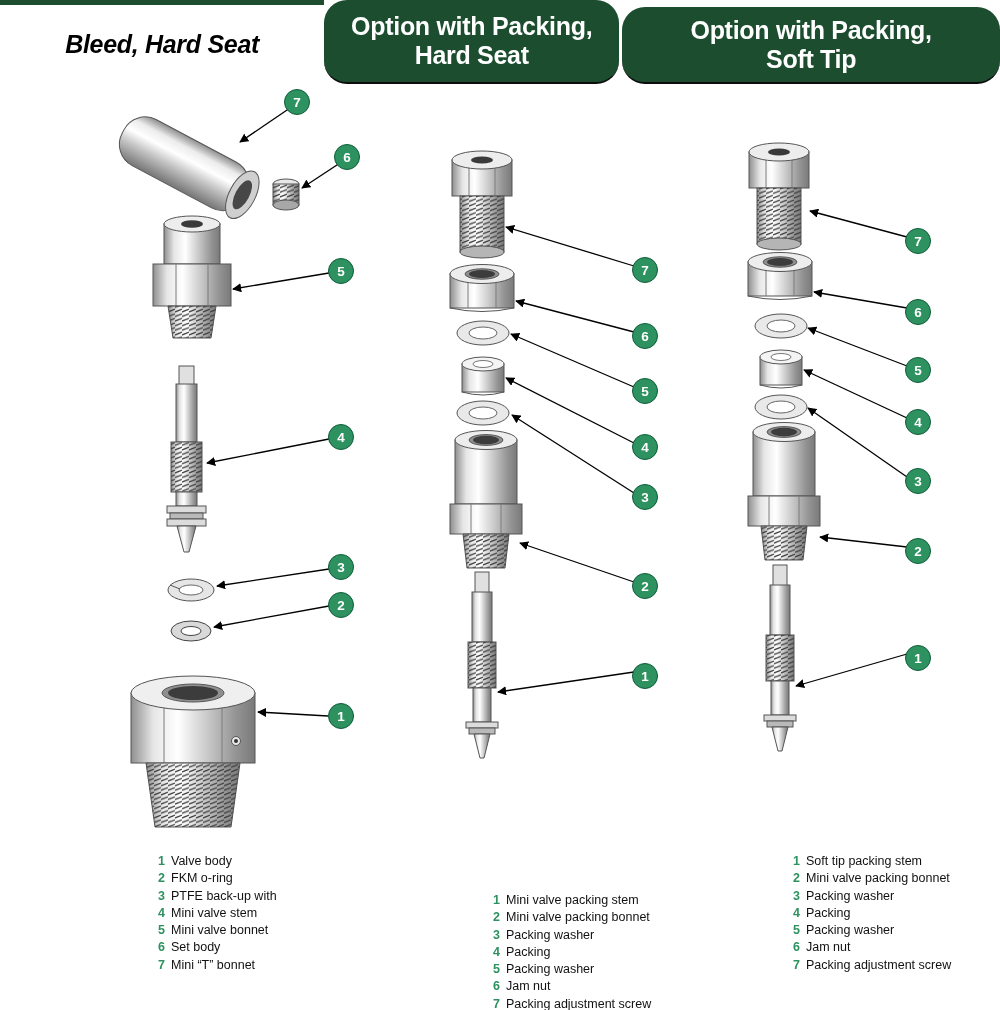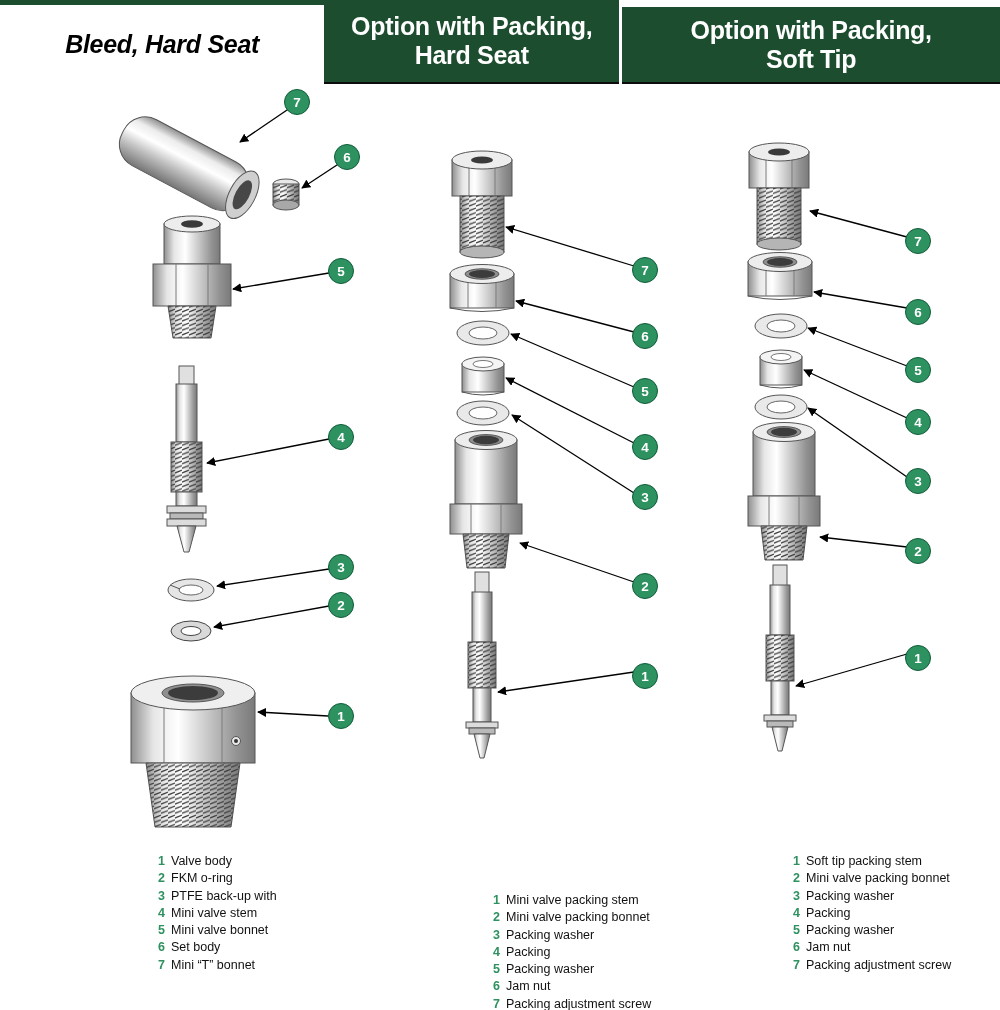--- a/index.html
+++ b/index.html
@@ -3,21 +3,21 @@
 <meta charset="utf-8">
 <style>
   * { margin:0; padding:0; box-sizing:border-box; }
   html,body { background:#ffffff; font-family:"Liberation Sans", sans-serif; }
   .page { position:relative; width:1000px; height:1010px; background:#fff; overflow:hidden; }
 
   .header { position:absolute; top:0; left:0; width:1000px; height:84px; display:flex; z-index:2; }
   .hdr { display:flex; align-items:center; justify-content:center; text-align:center;
          font-weight:bold; font-size:25px; letter-spacing:-0.3px; }
   .hdr-left  { width:345px; background:#fff; color:#000; border-top:5px solid var(--header-green,#1b4d2e);font-style:italic; }
-  .hdr-green { background:var(--header-green,#1b4d2e); color:#fff; border-bottom:2px solid #0c0c0c; line-height:29px; }
+  .hdr-green { background:var(--header-green,#1b4d2e); color:#fff; border-bottom:2px solid #0c0c0c; line-height:29px;border-radius:23px; }
   .hdr-mid   { width:314px; margin-right:3px; }
   .hdr-right { width:402px;margin-top:7px; }
   .hdr-green span { display:inline-block; max-width:280px; }
 
   .diagram { position:absolute; top:0; left:0; z-index:1; }
 
   .callout { position:absolute; width:26px; height:26px; border-radius:50%;
              background:var(--callout-green,#2e9160); border:1px solid #0e5c38;
              color:#fff; font-size:13.5px; font-weight:bold;
              display:flex; align-items:center; justify-content:center; z-index:3; }

